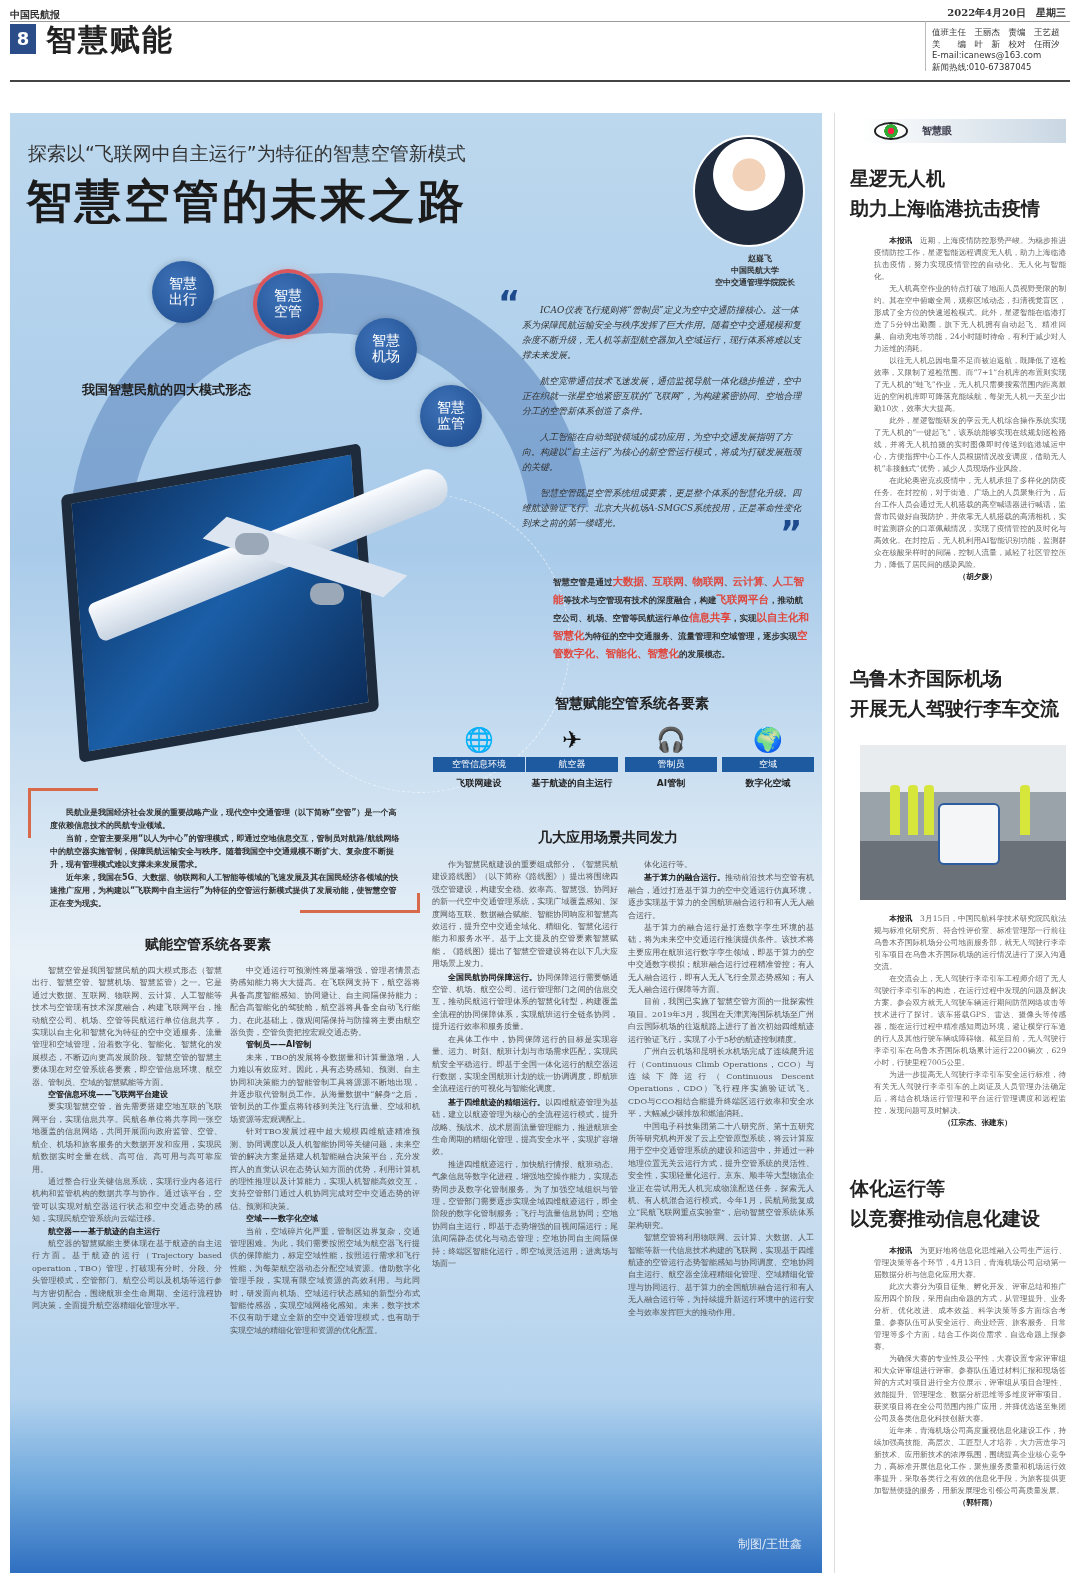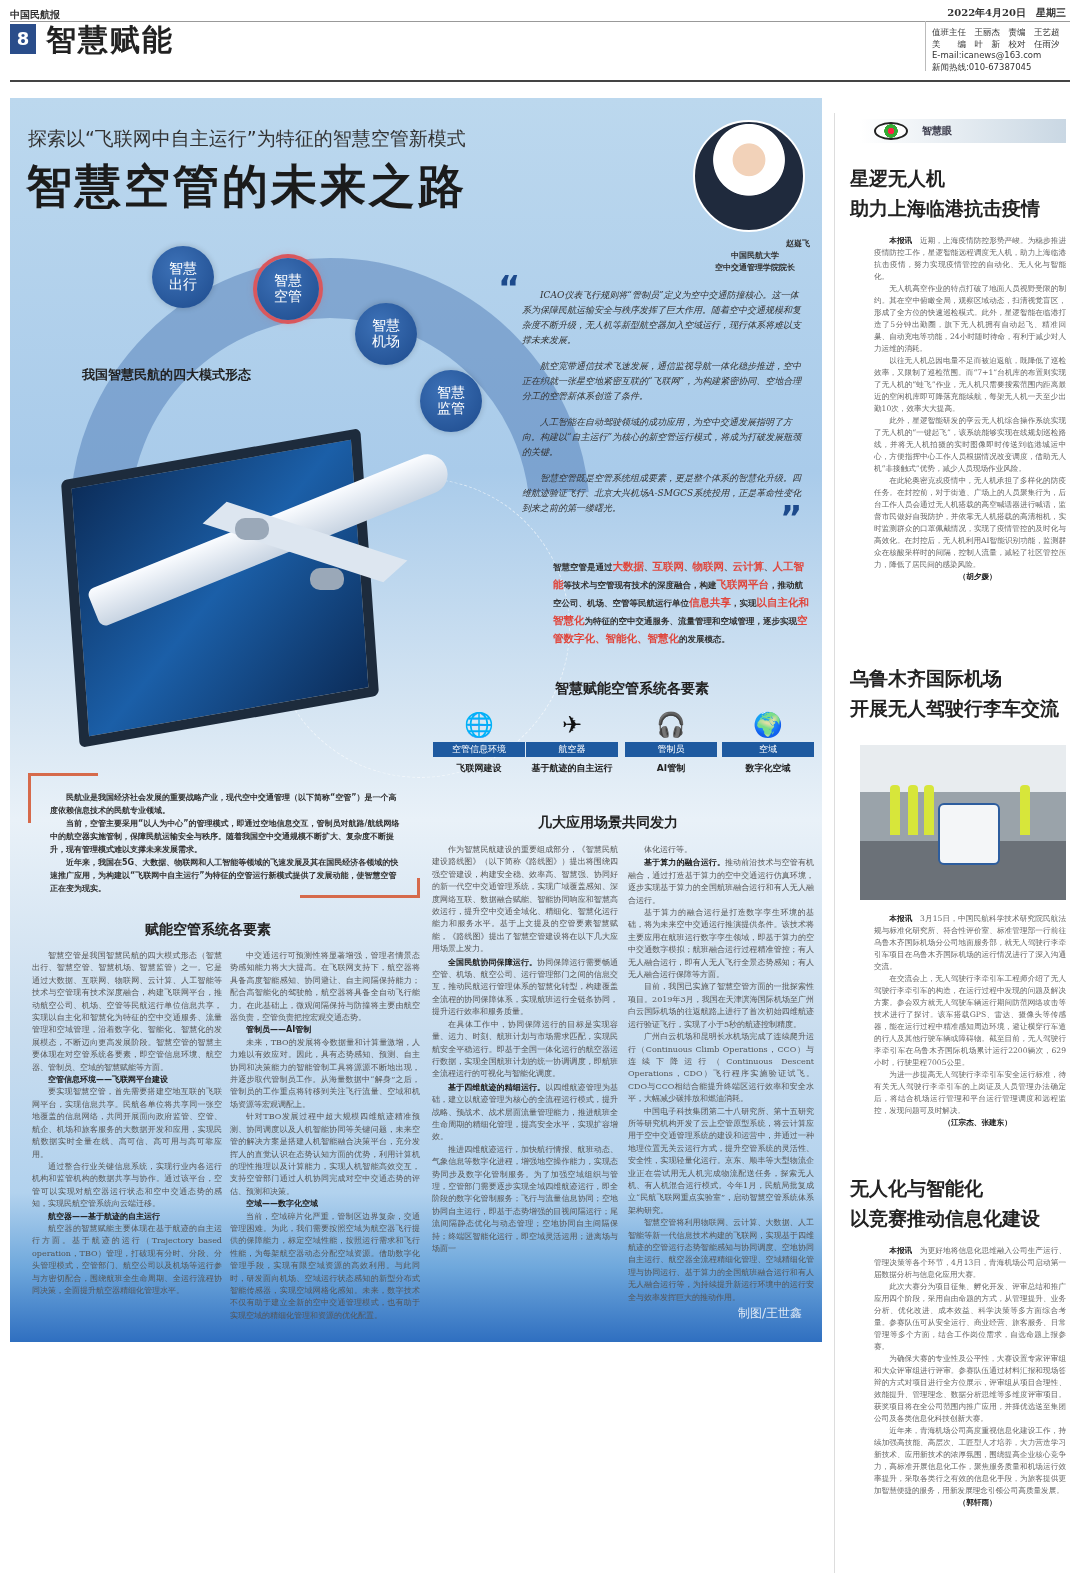--- a/index.html
+++ b/index.html
@@ -7,21 +7,21 @@
 .masthead{position:absolute;left:10px;top:0;width:1060px;height:100px}
 .paper-name{position:absolute;left:0;top:8px;font-size:10px;font-weight:bold;color:#333}
 .topline{position:absolute;left:0;top:21px;width:1060px;height:1px;background:#999}
 .page-num{position:absolute;left:0;top:24px;width:26px;height:30px;background:#2a4d8a;color:#fff;font-family:"DejaVu Sans",sans-serif;font-weight:bold;font-size:18px;text-align:center;line-height:30px}
 .section-title{position:absolute;left:36px;top:20px;font-size:30px;font-weight:bold;color:#222;letter-spacing:2px}
 .date{position:absolute;right:4px;top:6px;font-size:10px;font-weight:bold;color:#333}
 .vline{position:absolute;left:915px;top:21px;width:1px;height:50px;background:#bbb}
 .credits{position:absolute;left:922px;top:27px;font-family:"DejaVu Sans",sans-serif;font-size:8.5px;line-height:11.5px;color:#333}
 .bottomline{position:absolute;left:0;top:80px;width:1060px;height:2px;background:#444}
 
-.feature{position:absolute;left:10px;top:98px;width:812px;height:1244px;background:linear-gradient(180deg,#bcd8ee 0%,#a9cbea 30%,#d7e6f3 50%,#e9f1f8 58%,#c9ddef 75%,#b2d2ee 88%,#6fa8dc 94%,#2f6fc0 100%);overflow:hidden}
+.feature{position:absolute;left:10px;top:113px;width:812px;height:1460px;background:linear-gradient(180deg,#bcd8ee 0%,#a9cbea 30%,#d7e6f3 50%,#e9f1f8 58%,#c9ddef 75%,#b2d2ee 88%,#6fa8dc 94%,#2f6fc0 100%);overflow:hidden}
 .kicker{position:absolute;left:18px;top:28px;font-family:"DejaVu Sans",sans-serif;font-size:19px;color:#333}
 .headline{position:absolute;left:16px;top:58px;font-family:Liberation Sans, sans-serif;font-size:46px;font-weight:bold;color:#1b1b1b;letter-spacing:3px}
 
 .arc{position:absolute;left:60px;top:160px;width:520px;height:520px;border-radius:50%;border:60px solid rgba(40,90,160,.35);clip-path:polygon(0 0,100% 0,100% 45%,0 45%)}
 .bubble{position:absolute;width:62px;height:62px;border-radius:50%;background:radial-gradient(circle at 40% 35%,#3d72b8,#1d4a8c);color:#fff;font-family:"DejaVu Sans",sans-serif;font-size:14px;line-height:16px;text-align:center;padding-top:14px;box-shadow:0 0 6px rgba(0,0,0,.2)}
 .bubble.hl{box-shadow:0 0 0 4px #d9575d,0 0 10px rgba(217,87,93,.6)}
 .four-label{position:absolute;left:72px;top:268px;font-family:"DejaVu Sans",sans-serif;font-size:13px;font-weight:bold;color:#222}
 .monitor{position:absolute;left:60px;top:355px;width:300px;height:270px;background:linear-gradient(135deg,#0c2d5a,#1b5fa8 50%,#0c2d5a);border:10px solid #1d2b3c;border-radius:6px;transform:skewY(-6deg) rotate(-4deg)}
 .planebody{position:absolute;left:70px;top:420px;width:380px;height:40px;background:linear-gradient(180deg,#fafcff,#c8d4e2);border-radius:30px 80px 80px 30px;transform:rotate(-22deg)}
 .wing{position:absolute;left:200px;top:430px;width:190px;height:28px;background:#dde6f0;transform:rotate(18deg) skewX(-30deg)}
@@ -101,21 +101,21 @@
 
   <div class="orbit"></div>
   <div class="monitor"></div>
   <div class="planebody"></div>
   <div class="wing"></div>
   <div class="engine" style="left:225px;top:420px"></div>
   <div class="engine" style="left:300px;top:470px"></div>
 
   <div class="portrait"></div>
   <div class="author">
-    <div style="text-align:right;padding-left:10px">赵嶷飞</div>
+    <div style="text-align:center;padding-left:10px">赵嶷飞</div>
     <div>中国民航大学</div>
     <div>空中交通管理学院院长</div>
   </div>
   <div class="quote-open">“</div>
   <div class="quote">
     <p>ICAO仪表飞行规则将“管制员”定义为空中交通防撞核心。这一体系为保障民航运输安全与秩序发挥了巨大作用。随着空中交通规模和复杂度不断升级，无人机等新型航空器加入空域运行，现行体系将难以支撑未来发展。</p>
     <p>航空宽带通信技术飞速发展，通信监视导航一体化稳步推进，空中正在织就一张星空地紧密互联的“飞联网”，为构建紧密协同、空地合理分工的空管新体系创造了条件。</p>
     <p>人工智能在自动驾驶领域的成功应用，为空中交通发展指明了方向。构建以“自主运行”为核心的新空管运行模式，将成为打破发展瓶颈的关键。</p>
     <p>智慧空管既是空管系统组成要素，更是整个体系的智慧化升级。四维航迹验证飞行、北京大兴机场A-SMGCS系统投用，正是革命性变化到来之前的第一缕曙光。</p>
   </div>
@@ -225,21 +225,21 @@
     <div class="person" style="left:160px"></div>
   </div>
   <div class="s-body" id="a1" style="top:800px">
       <p><b>本报讯　</b>3月15日，中国民航科学技术研究院民航法规与标准化研究所、符合性评价室、标准管理部一行前往乌鲁木齐国际机场分公司地面服务部，就无人驾驶行李牵引车项目在乌鲁木齐国际机场的运行情况进行了深入沟通交流。</p>
       <p>在交流会上，无人驾驶行李牵引车工程师介绍了无人驾驶行李牵引车的构造，在运行过程中发现的问题及解决方案。参会双方就无人驾驶车辆运行期间防范网络攻击等技术进行了探讨。该车搭载GPS、雷达、摄像头等传感器，能在运行过程中精准感知周边环境，避让横穿行车道的行人及其他行驶车辆或障碍物。截至目前，无人驾驶行李牵引车在乌鲁木齐国际机场累计运行2200辆次，629小时，行驶里程7005公里。</p>
       <p>为进一步提高无人驾驶行李牵引车安全运行标准，待有关无人驾驶行李牵引车的上岗证及人员管理办法确定后，将结合机场运行管理和平台运行管理调度和远程监控，发现问题可及时解决。</p>
       <p class="by">（江宗杰、张建东）</p>
     </div>
 
   <div class="s-title" style="top:1060px">
-    <div>无人化与智能化</div>
+    <div>体化运行等</div>
     <div>以竞赛推动信息化建设</div>
   </div>
   <div class="s-body" id="a2" style="top:1132px">
       <p><b>本报讯　</b>为更好地将信息化思维融入公司生产运行、管理决策等各个环节，4月13日，青海机场公司启动第一届数据分析与信息化应用大赛。</p>
       <p>此次大赛分为项目征集、孵化开发、评审总结和推广应用四个阶段，采用自由命题的方式，从管理提升、业务分析、优化改进、成本效益、科学决策等多方面综合考量。参赛队伍可从安全运行、商业经营、旅客服务、日常管理等多个方面，结合工作岗位需求，自选命题上报参赛。</p>
       <p>为确保大赛的专业性及公平性，大赛设置专家评审组和大众评审组进行评审。参赛队伍通过材料汇报和现场答辩的方式对项目进行全方位展示，评审组从项目合理性、效能提升、管理理念、数据分析思维等多维度评审项目。获奖项目将在全公司范围内推广应用，并择优选送至集团公司及各类信息化科技创新大赛。</p>
       <p>近年来，青海机场公司高度重视信息化建设工作，持续加强高技能、高层次、工匠型人才培养，大力营造学习新技术、应用新技术的浓厚氛围，围绕提高企业核心竞争力，高标准开展信息化工作，聚焦服务质量和机场运行效率提升，采取各类行之有效的信息化手段，为旅客提供更加智慧便捷的服务，用新发展理念引领公司高质量发展。</p>
       <p class="by">（郭轩雨）</p>
     </div>
 </div>

